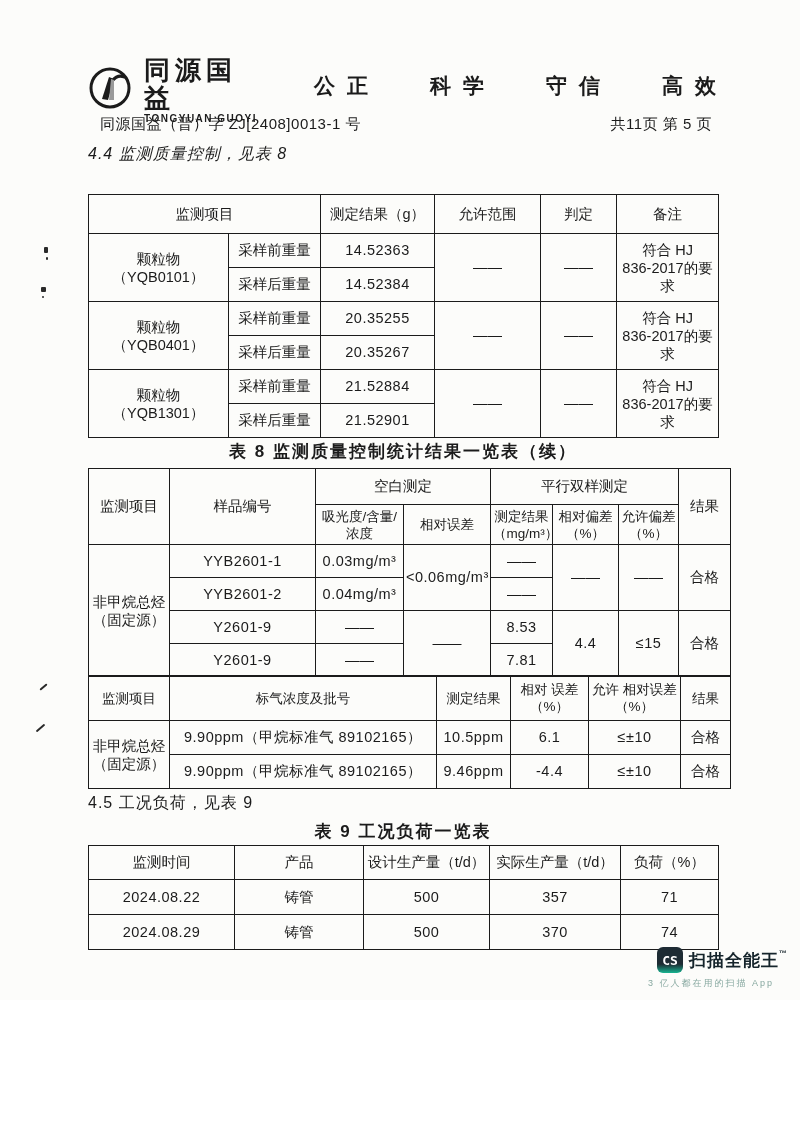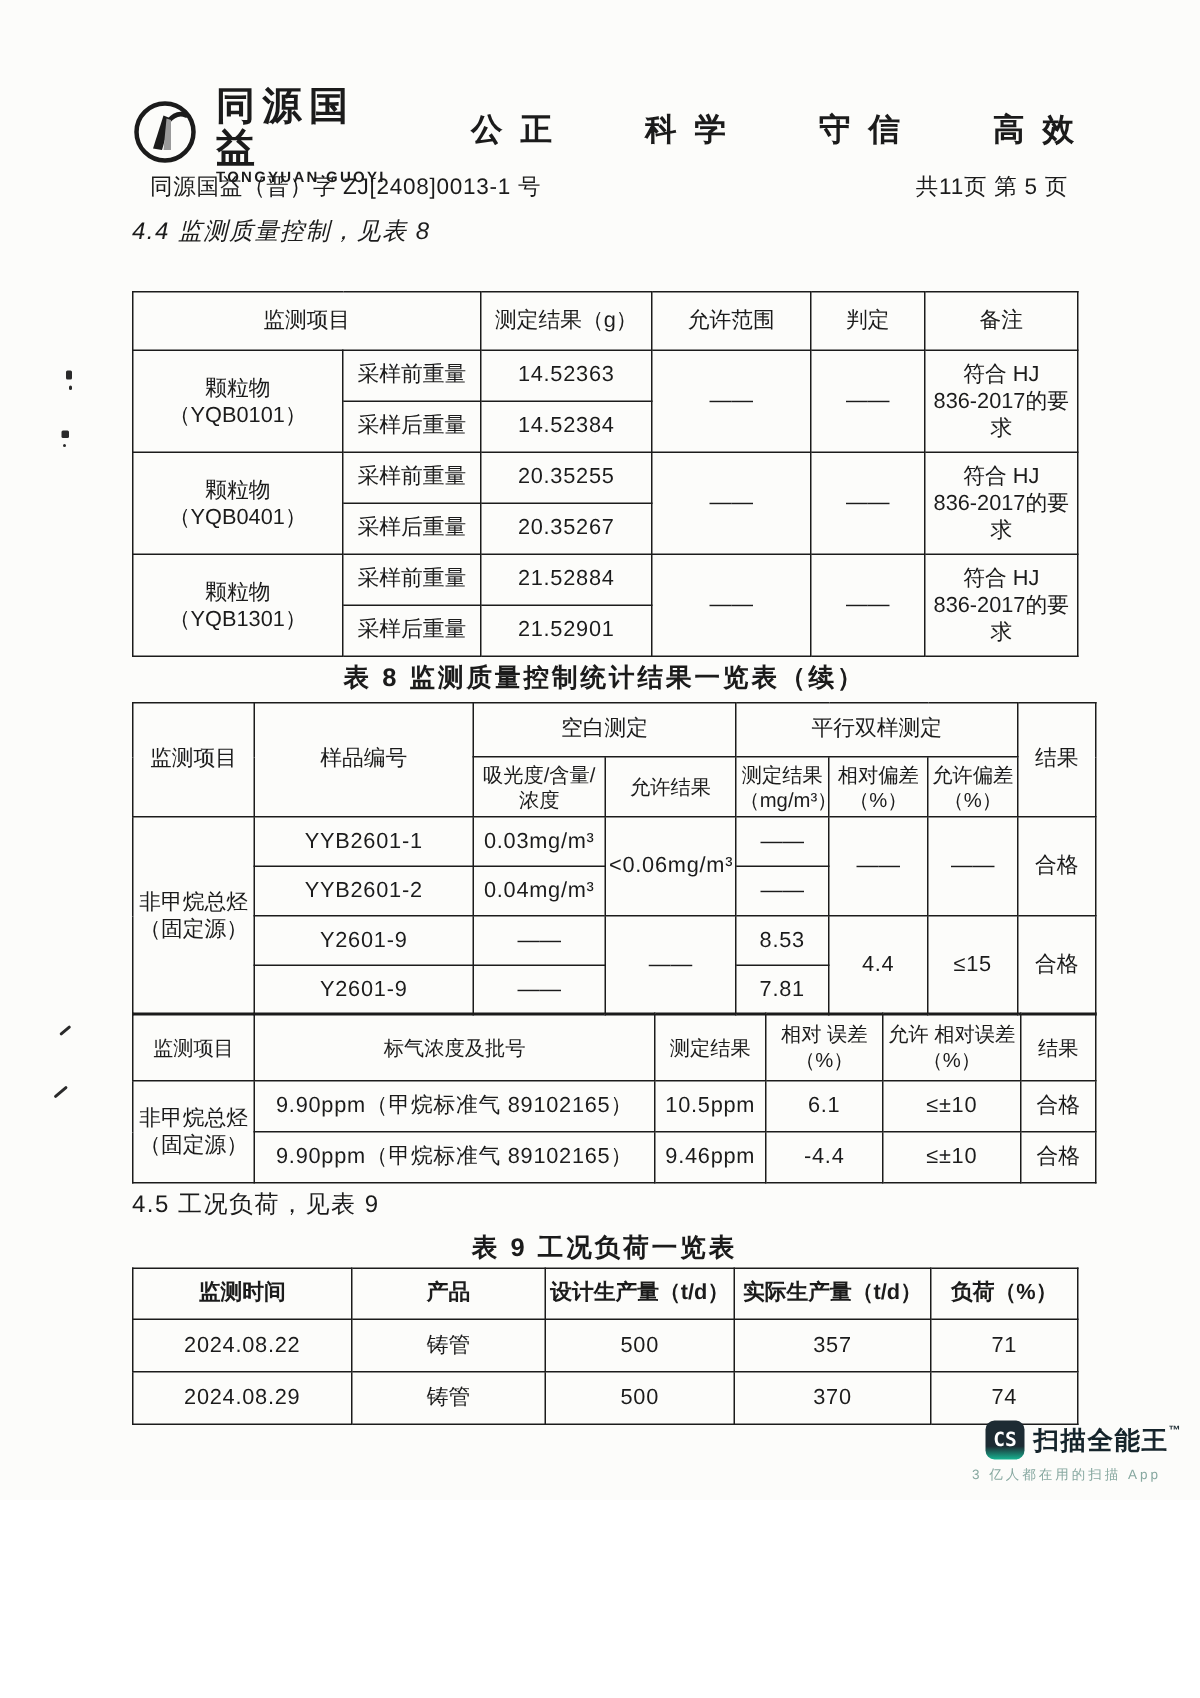--- a/index.html
+++ b/index.html
@@ -54,21 +54,21 @@
   .t8 td{height:31px;}
   .t8b{top:468px;width:642px;}
   .t8b th{font-weight:400;}
   .t8b .hr1 th{height:33px;}
   .t8b .hr2 th{height:37px;font-size:13.5px;line-height:17px;}
   .t8b td{height:30px;}
   .t8c{top:675px;width:642px;}
   .t8c th{height:42px;font-weight:400;font-size:13.5px;line-height:17px;}
   .t8c td{height:31px;}
   .t9{top:845px;width:630px;}
-  .t9 th{height:31px;font-weight:700;}
+  .t9 th{height:31px;font-weight:400;}
   .t9 td{height:32px;}
   .num{letter-spacing:0.5px;}
   .two-line{line-height:18px;}
   
   .ink{position:absolute;background:#2a2a2a;border-radius:1px;}
   .ink1{left:44px;top:247px;width:4px;height:6px;}
   .ink2{left:46px;top:257px;width:2px;height:3px;}
   .ink3{left:41px;top:287px;width:5px;height:5px;}
   .ink4{left:42px;top:296px;width:2px;height:2px;}
   .ink5{left:39px;top:686px;width:9px;height:2px;transform:rotate(-40deg);}
@@ -213,21 +213,21 @@
     <tbody>
         <tr class="hr1">
       <th rowspan="2">监测项目</th>
       <th rowspan="2">样品编号</th>
       <th colspan="2">空白测定</th>
       <th colspan="3">平行双样测定</th>
       <th rowspan="2">结果</th>
     </tr>
     <tr class="hr2">
       <th>吸光度/含量/浓度</th>
-      <th>允许结果</th>
+      <th>相对误差</th>
       <th>
         <div>测定结果</div>
         <div>（mg/m³）</div>
       </th>
       <th>相对偏差（%）</th>
       <th>允许偏差（%）</th>
     </tr>
     <tr>
       <td rowspan="4" class="two-line">
         <div>非甲烷总烃</div>

